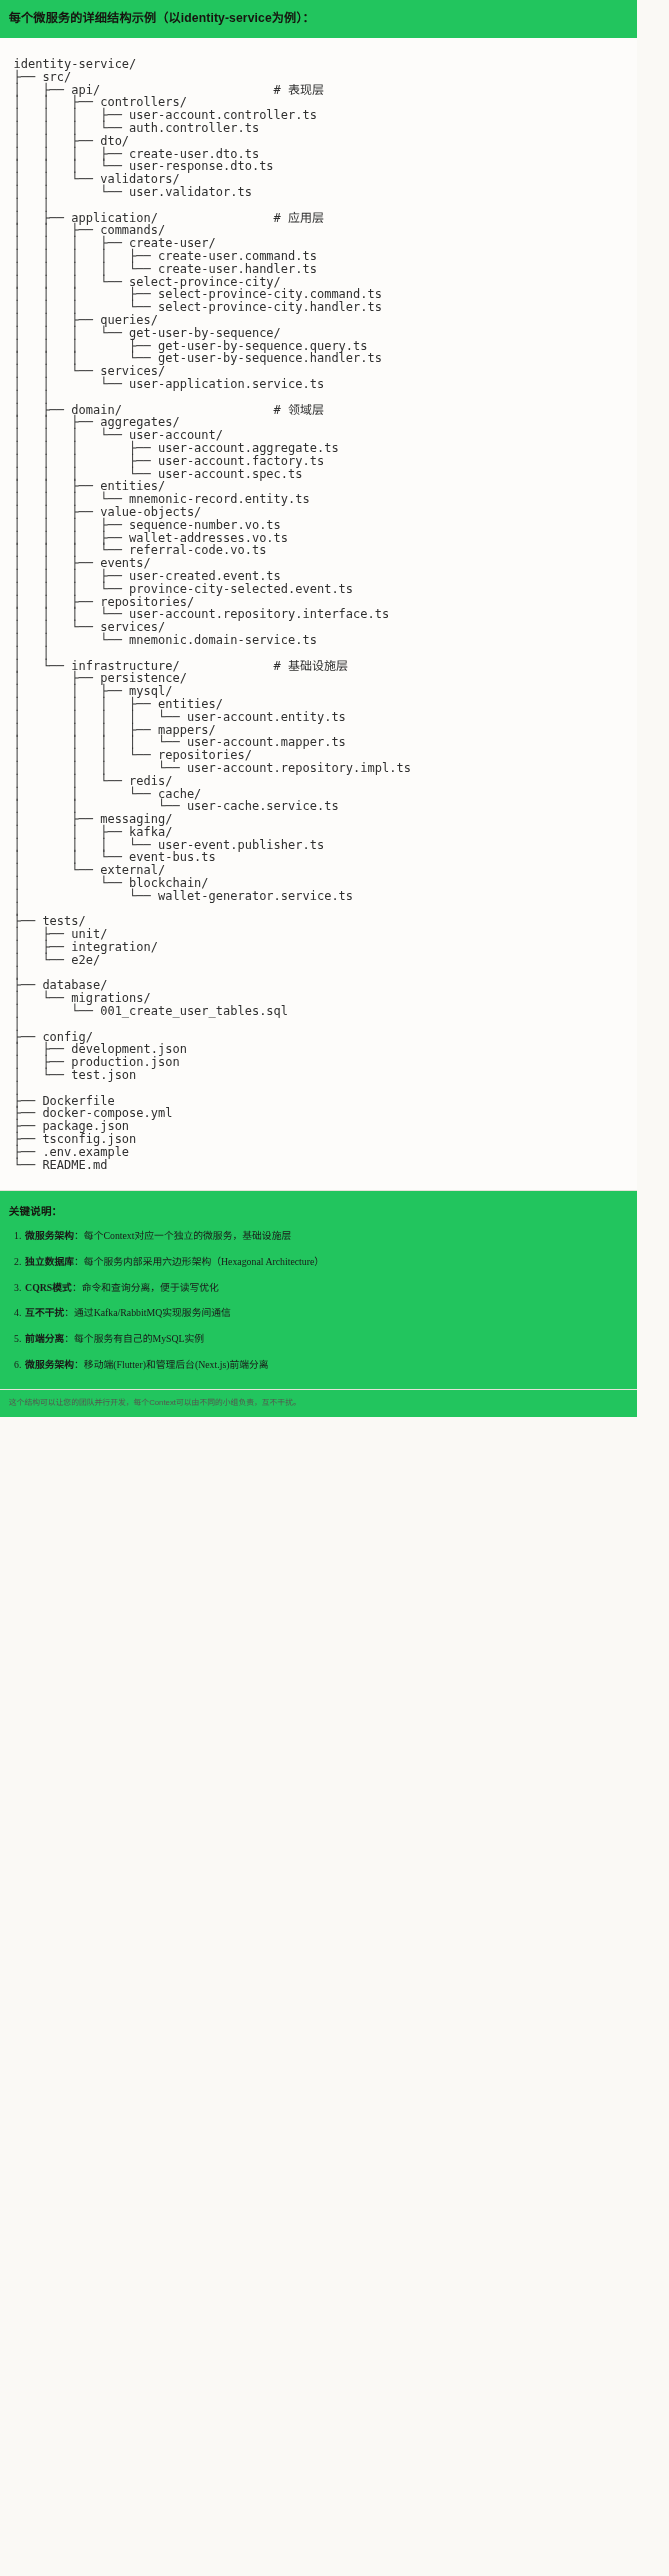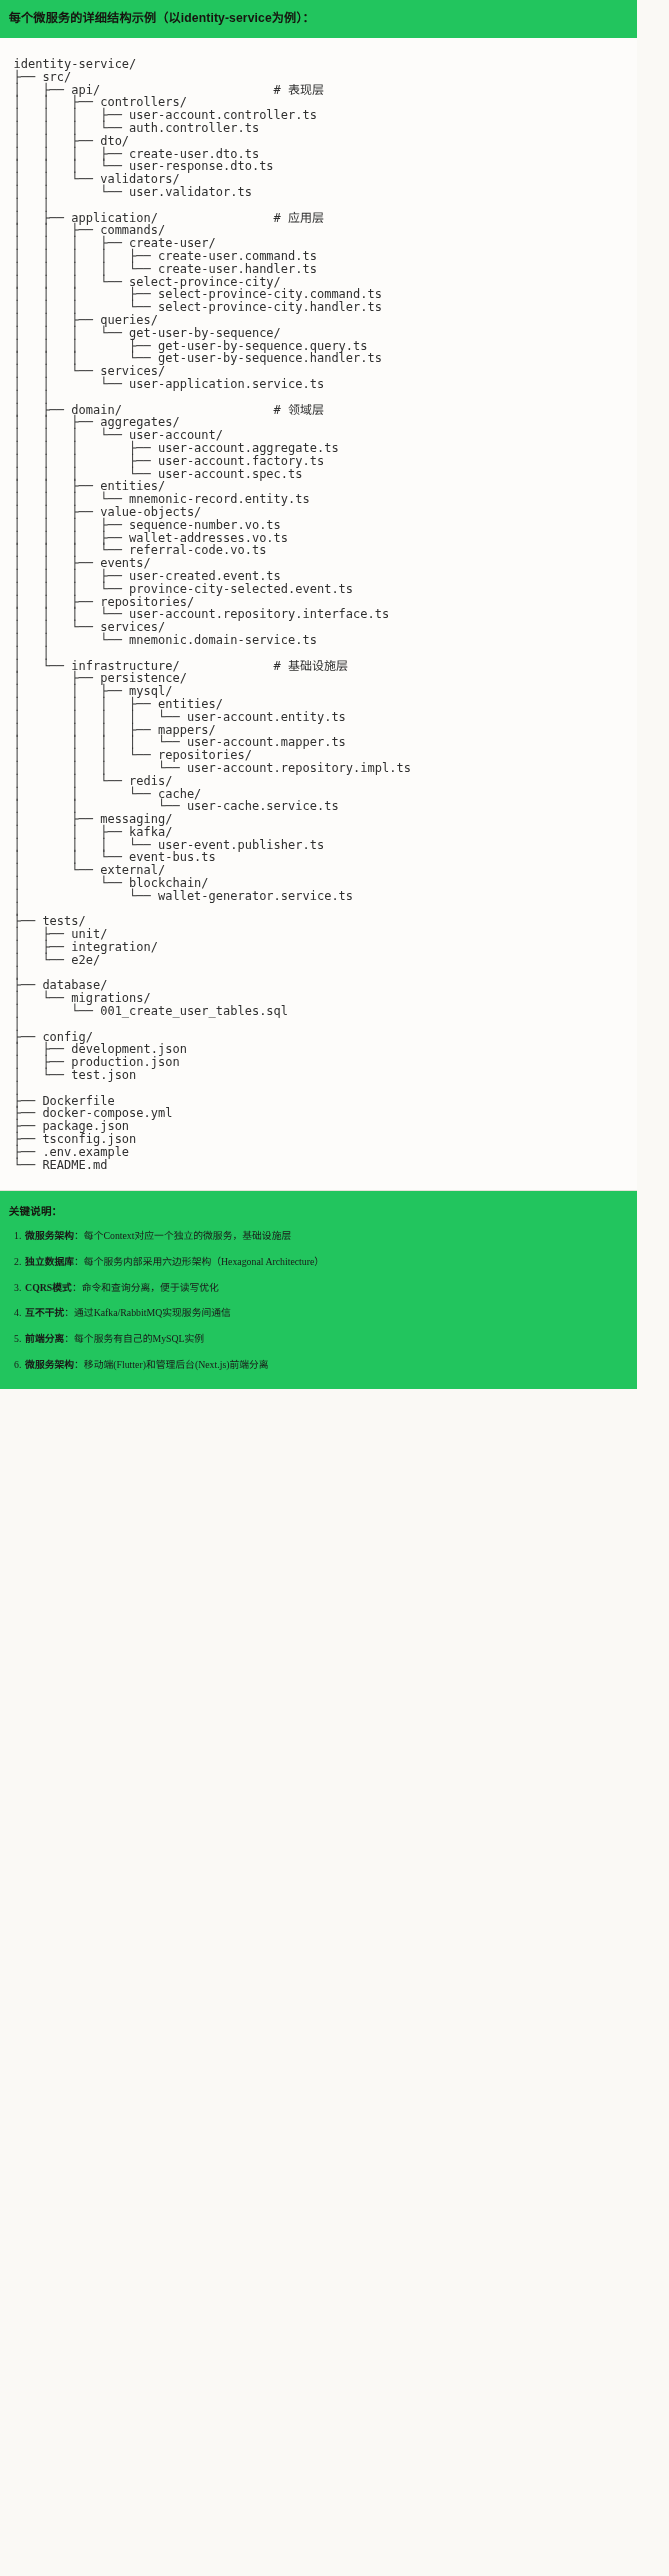--- a/index.html
+++ b/index.html
@@ -212,15 +212,16 @@
         <span class="nlabel">前端分离</span><span>：每个服务有自己的MySQL实例</span>
       </li>
       <li>
         <span class="nlabel">微服务架构</span><span>：移动端(Flutter)和管理后台(Next.js)前端分离</span>
       </li>
     </ol>
   </div>
 
   <div class="footer-rule"></div>
 
+  <div class="footnote">这个结构可以让您的团队并行开发，每个Context可以由不同的小组负责，互不干扰。</div>
 
 </div>
 
 
 </body></html>

